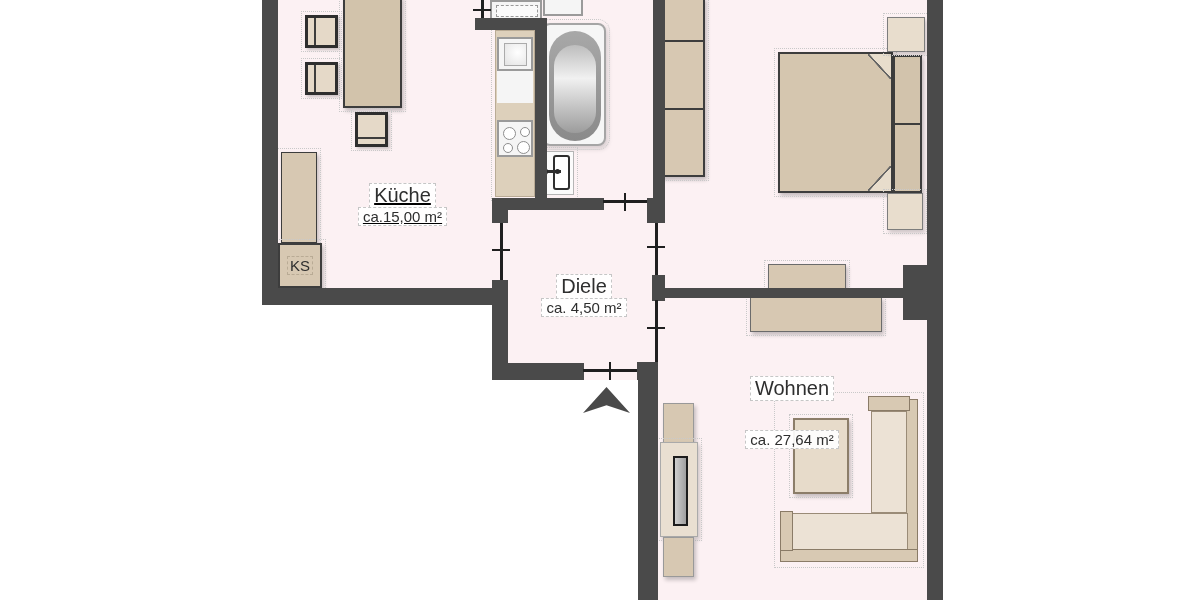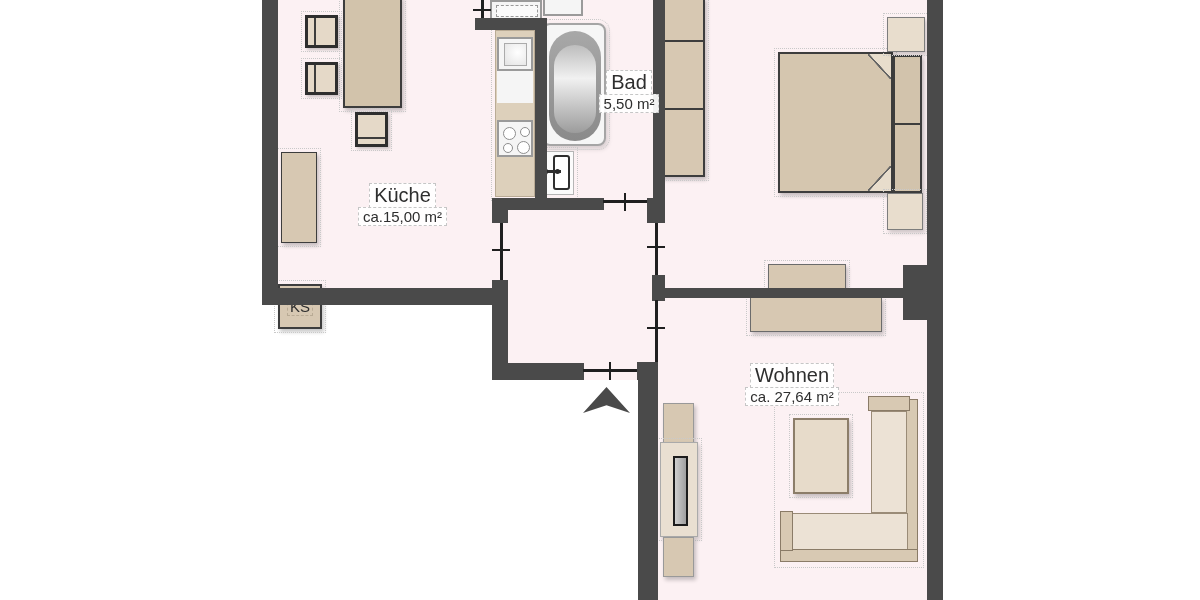--- a/index.html
+++ b/index.html
@@ -62,21 +62,21 @@
   <div class="chair sel" style="left:305px;top:15px;width:33px;height:33px;">
     <div class="divider-v" style="left:6px;top:0;height:100%;"></div>
   </div>
   <div class="chair sel" style="left:305px;top:62px;width:33px;height:33px;">
     <div class="divider-v" style="left:6px;top:0;height:100%;"></div>
   </div>
   <div class="chair sel" style="left:355px;top:112px;width:33px;height:35px;">
     <div class="divider-h" style="left:0;top:22px;width:100%;"></div>
   </div>
   <div class="furn sel" style="left:281px;top:152px;width:36px;height:91px;border-width:1px;"></div>
-  <div class="furn sel" style="left:278px;top:243px;width:44px;height:45px;border-width:2px;display:flex;align-items:center;justify-content:center;margin-top:41px;">
+  <div class="furn sel" style="left:278px;top:243px;width:44px;height:45px;border-width:2px;display:flex;align-items:center;justify-content:center;">
     <span style="font-size:15px;color:#2e2e2e;border:1px dashed #b9ab95;padding:0 2px;">KS</span>
   </div>
 
   <div class="sel" style="left:495px;top:30px;width:40px;height:167px;background:#ddd0bb;border:1px solid #b9ab95;">
     <div class="white-fixture" style="left:1px;top:6px;width:36px;height:34px;">
       <div style="left:5px;top:4px;width:23px;height:23px;background:radial-gradient(circle at 60% 40%,#ffffff,#e3e3e3);border:1px solid #ababab;"></div>
     </div>
     <div style="left:1px;top:40px;width:36px;height:32px;background:#f5f5f5;"></div>
     <div class="white-fixture" style="left:1px;top:89px;width:36px;height:37px;">
       <div class="dot" style="left:4px;top:5px;width:13px;height:13px;background:#fff;border:1.5px solid #8e8e8e;"></div>
@@ -158,26 +158,26 @@
   <div class="tick" style="left:624px;top:193px;width:2px;height:18px;"></div>
   <div class="doorline" style="left:655px;top:223px;width:3px;height:52px;"></div>
   <div class="tick" style="left:647px;top:246px;width:18px;height:2px;"></div>
   <div class="doorline" style="left:655px;top:300px;width:3px;height:62px;"></div>
   <div class="tick" style="left:647px;top:327px;width:18px;height:2px;"></div>
   <div class="doorline" style="left:583px;top:369px;width:54px;height:3px;"></div>
   <div class="tick" style="left:609px;top:362px;width:2px;height:18px;"></div>
 
   <div class="arrow" style="left:583px;top:387px;width:47px;height:26px;"></div>
 
-  <div class="label-stack" style="left:340px;top:183px;width:125px;">
+  <div class="label-stack" style="left:340px;top:183px;width:125px;text-decoration:underline;">
     <div class="label-box room-name">Küche</div>
     <div class="label-box room-area">ca.15,00 m²</div>
   </div>
-  <div class="label-stack" style="left:592px;top:70px;width:74px;">
-    <div class="label-box room-name">Bad</div>
-    <div class="label-box room-area">5,50 m²</div>
+  <div class="label-stack" style="left:520px;top:274px;width:128px;">
+    <div class="label-box room-name">Diele</div>
+    <div class="label-box room-area">ca. 4,50 m²</div>
   </div>
-  <div class="label-stack" style="left:729px;top:363px;width:126px;">
+  <div class="label-stack" style="left:729px;top:376px;width:126px;gap:30px;">
     <div class="label-box room-name">Wohnen</div>
     <div class="label-box room-area">ca. 27,64 m²</div>
   </div>
 
 </div>
 
 </body></html>

